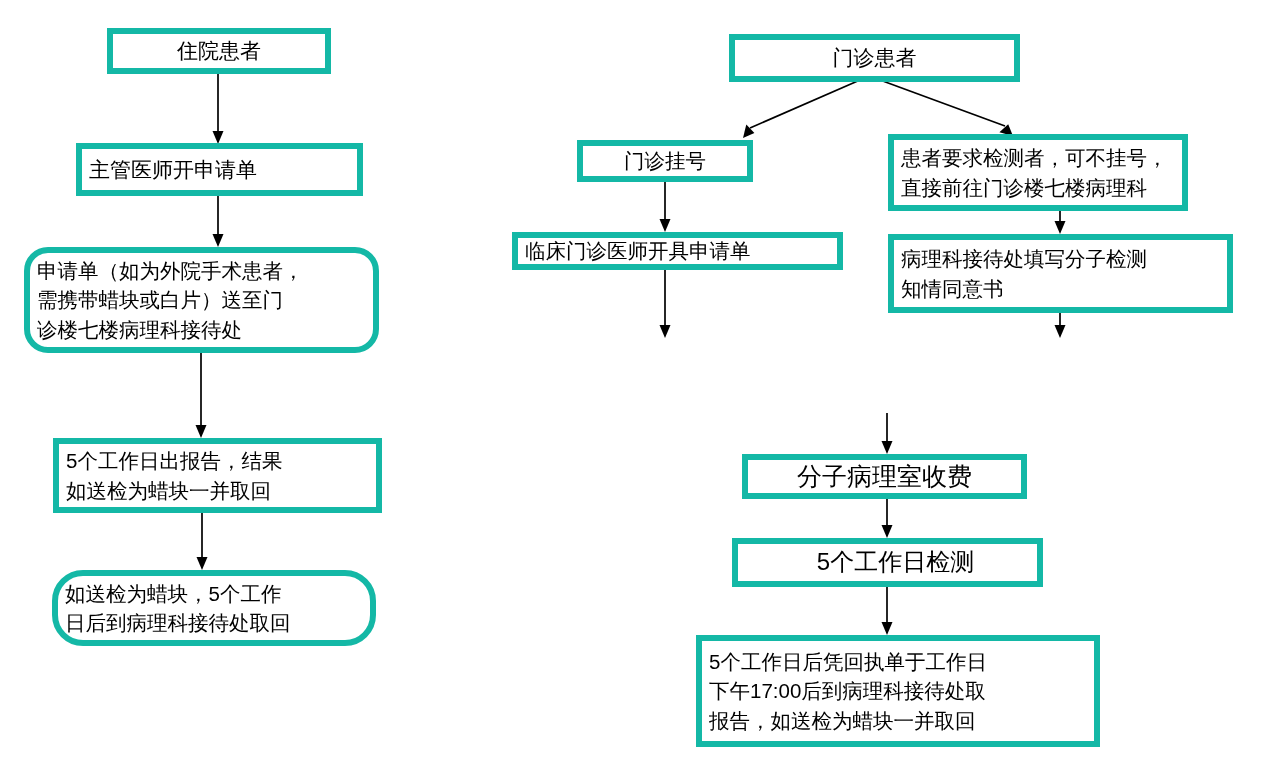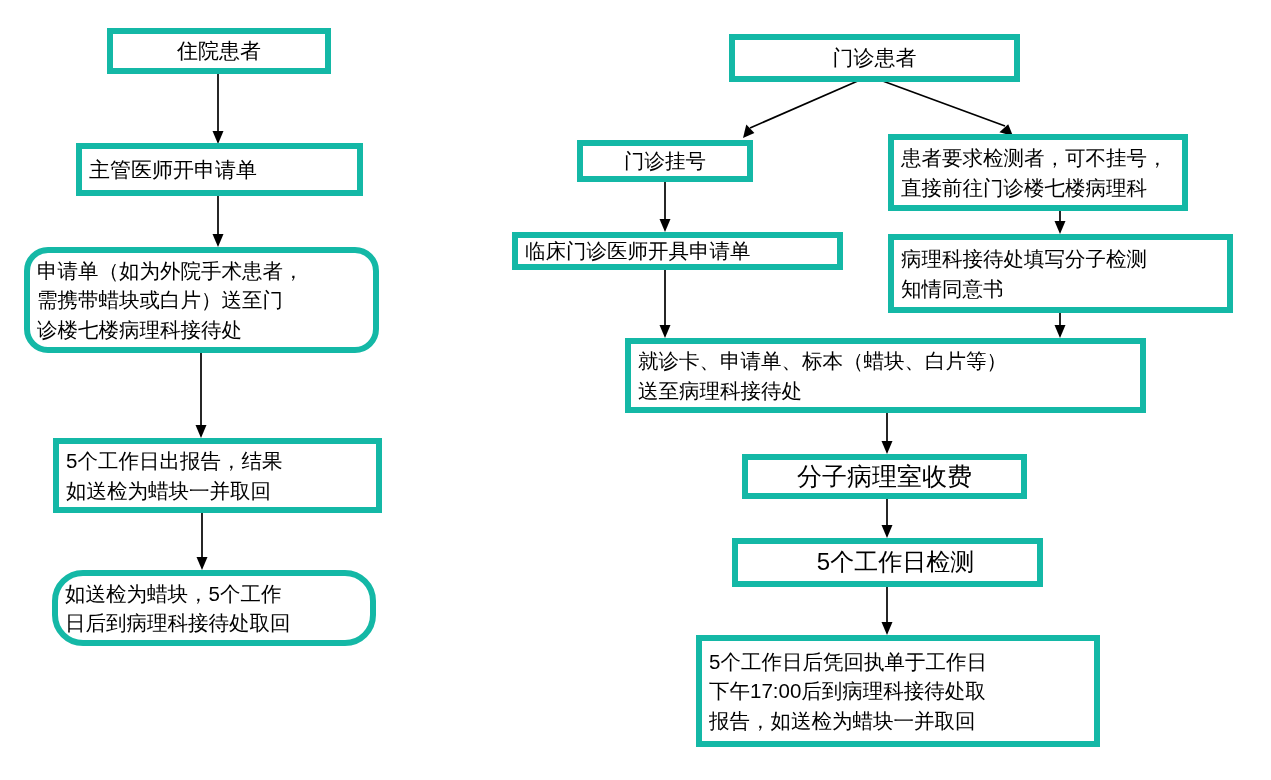--- a/index.html
+++ b/index.html
@@ -165,24 +165,20 @@
 
   <div class="node left" style="left:512px; top:232px; width:331px; height:38px; font-size:20.5px;">
     <span class="txt">临床门诊医师开具申请单</span>
   </div>
 
   <div class="node left" style="left:888px; top:234px; width:345px; height:79px; font-size:20.5px;">
     <span class="txt">病理科接待处填写分子检测
 知情同意书</span>
   </div>
 
-  <div class="node left" style="left:625px; top:338px; width:521px; height:75px; font-size:20.5px;">
-    <span class="txt">就诊卡、申请单、标本（蜡块、白片等）
-送至病理科接待处</span>
-  </div>
 
   <div class="node center" style="left:742px; top:454px; width:285px; height:45px; font-size:25px;">
     <span class="txt">分子病理室收费</span>
   </div>
 
   <div class="node center" style="left:732px; top:538px; width:311px; height:49px; font-size:24px;padding-left:16px;">
     <span class="txt">5个工作日检测</span>
   </div>
 
   <div class="node left" style="left:696px; top:635px; width:404px; height:112px; font-size:20.5px;">

